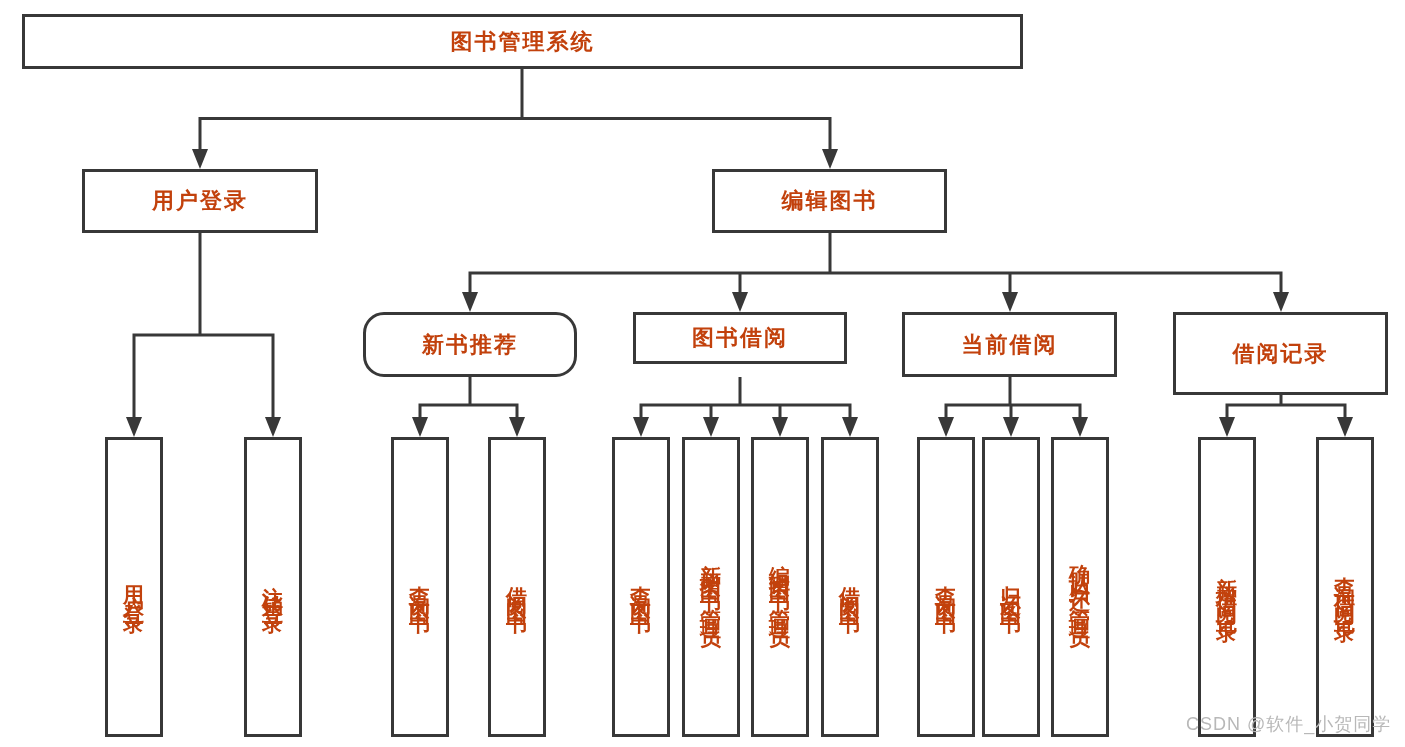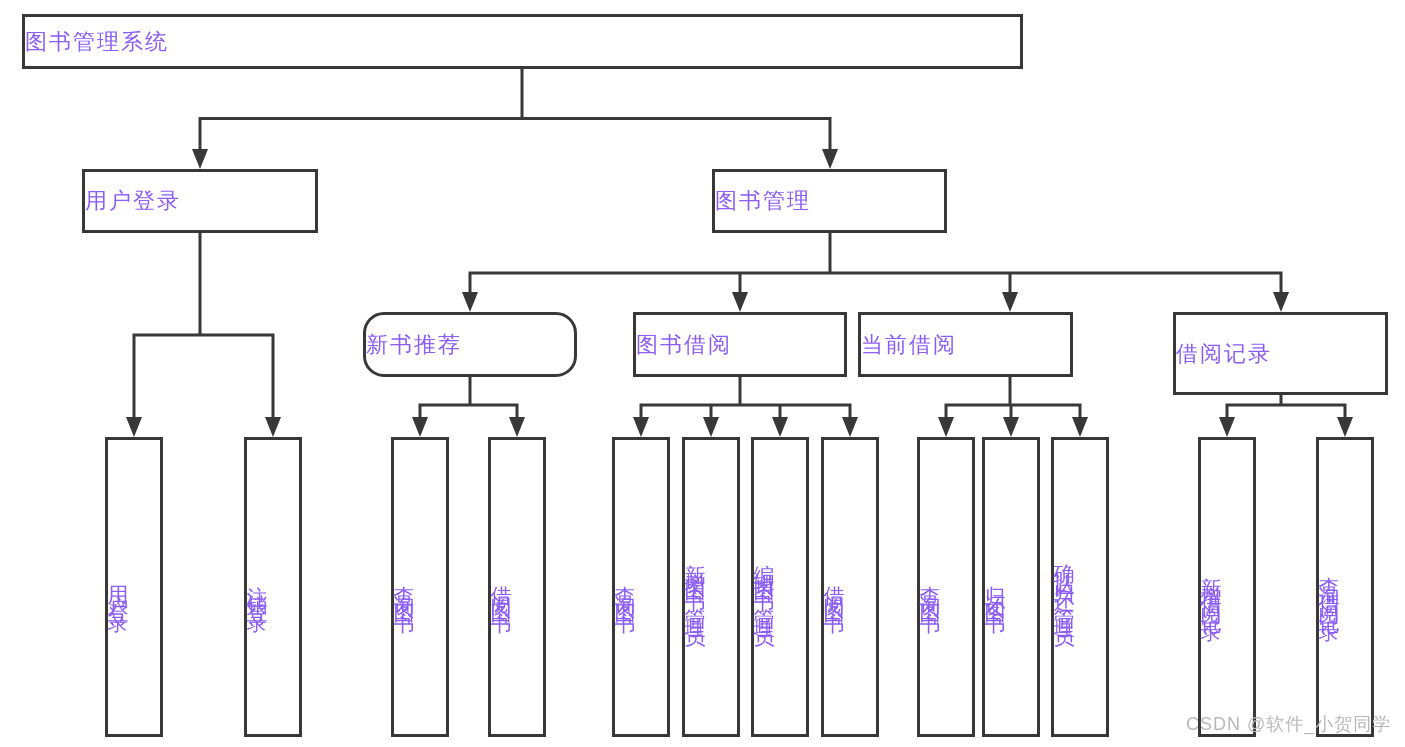--- a/index.html
+++ b/index.html
@@ -23,21 +23,23 @@
     height: 747px;
     pointer-events: none;
   }
   .node {
     position: absolute;
     box-sizing: border-box;
     border: 3px solid #383838;
     background: #ffffff;
     display: flex;
     align-items: center;
-    color: #8b5cf6;
+    justify-content: center;
+    color: #c2410c;
+    font-weight: bold;
   }
   .hlabel {
     font-size: 22px;
     letter-spacing: 2px;
     white-space: nowrap;
   }
   .box-v {
     width: 58px;
     height: 300px;
   }
@@ -98,30 +100,30 @@
   </svg>
 
   <div class="node" style="left:22px; top:14px; width:1001px; height:55px;">
     <span class="hlabel">图书管理系统</span>
   </div>
 
   <div class="node" style="left:82px; top:169px; width:236px; height:64px;">
     <span class="hlabel">用户登录</span>
   </div>
   <div class="node" style="left:712px; top:169px; width:235px; height:64px;">
-    <span class="hlabel">图书管理</span>
+    <span class="hlabel">编辑图书</span>
   </div>
 
   <div class="node" style="left:363px; top:312px; width:214px; height:65px;border-radius:21px;">
     <span class="hlabel">新书推荐</span>
   </div>
-  <div class="node" style="left:633px; top:312px; width:214px; height:65px;">
+  <div class="node" style="left:633px; top:312px; width:214px; height:52px;">
     <span class="hlabel">图书借阅</span>
   </div>
-  <div class="node" style="left:858px; top:312px; width:215px; height:65px;">
+  <div class="node" style="left:902px; top:312px; width:215px; height:65px;">
     <span class="hlabel">当前借阅</span>
   </div>
   <div class="node" style="left:1173px; top:312px; width:215px; height:83px;">
     <span class="hlabel">借阅记录</span>
   </div>
 
   <div class="node box-v" style="left:105px; top:437px;">
     <span class="vtext">用户登录</span>
   </div>
   <div class="node box-v" style="left:244px; top:437px;">

